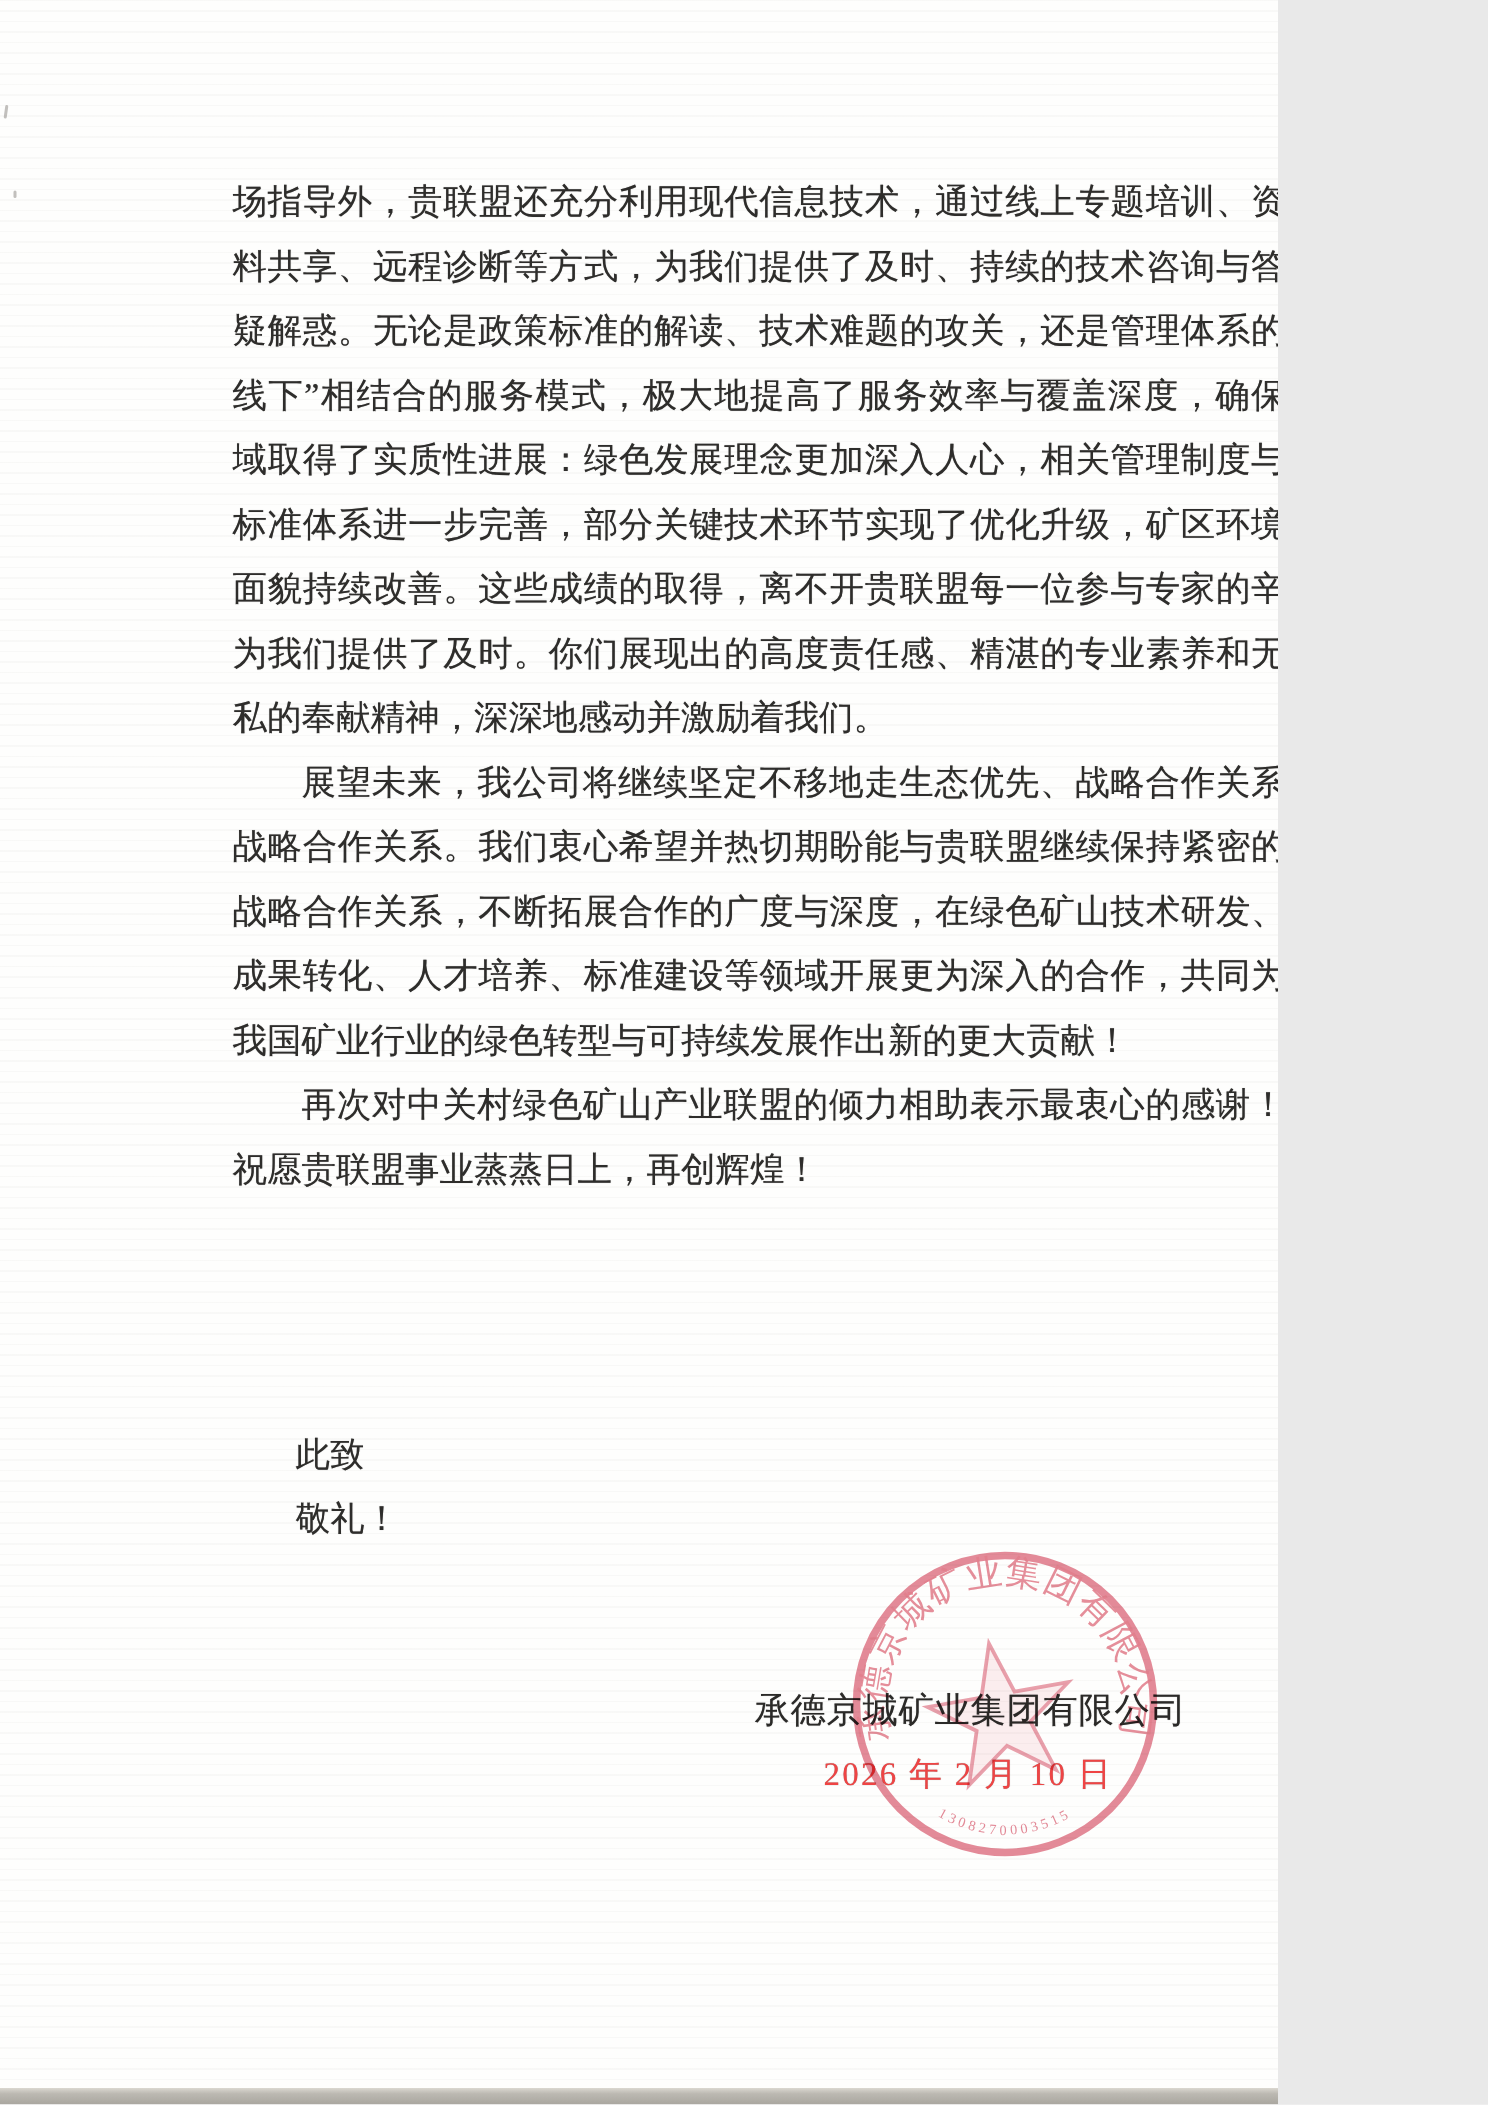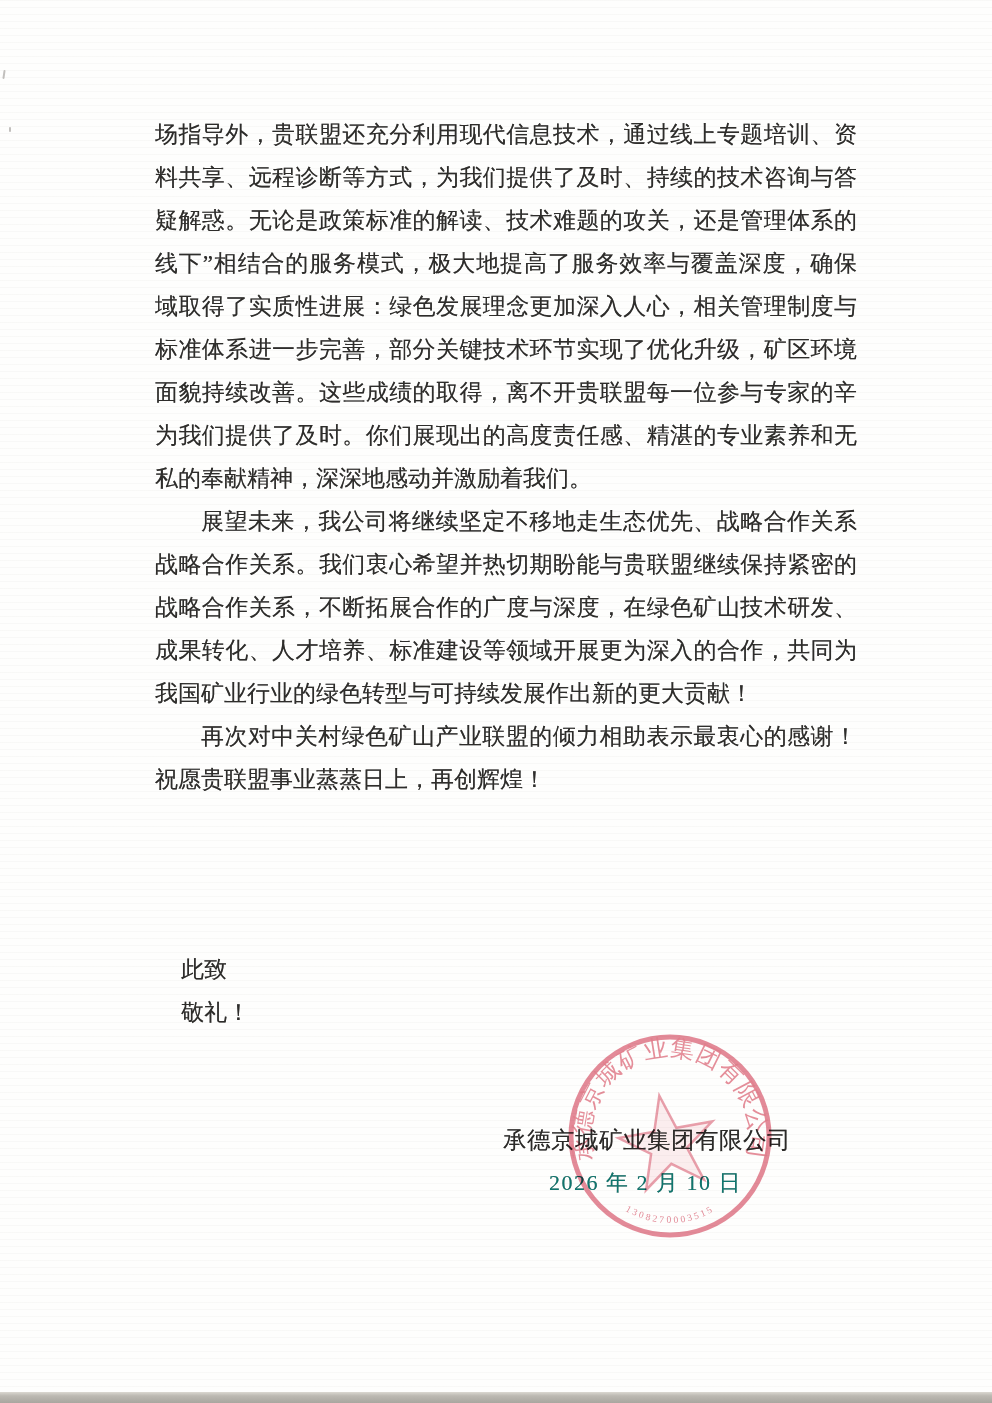--- a/index.html
+++ b/index.html
@@ -1,49 +1,49 @@
 <!DOCTYPE html>
 <html><head>
 <meta charset="utf-8">
 <style>
   html,body{margin:0;padding:0;background:#e9e9e9;}
   .page{
-    position:relative;width:992px;height:1403px;background:#fefefd;overflow:hidden;
+    position:relative;width:852px;height:1403px;background:#fefefd;overflow:hidden;
     font-family:"Liberation Serif","DejaVu Serif",serif;
   }
   .scanlines{
     position:absolute;inset:0;pointer-events:none;
     background:repeating-linear-gradient(180deg, rgba(120,120,112,0.045) 0 1px, rgba(0,0,0,0) 1px 7px);
   }
   .speck{position:absolute;background:#8f8d88;opacity:.55;border-radius:1px;}
   .speck1{left:3px;top:70px;width:2px;height:9px;transform:rotate(8deg);}
   .speck2{left:9px;top:127px;width:2px;height:5px;}
 
   .body-text{
     position:absolute;left:155px;top:113px;width:702px;
     font-size:23px;line-height:43px;color:#2e2d2b;
     text-shadow:0 0 .5px rgba(40,40,40,.55);
   }
   .line{text-align:justify;text-align-last:justify;}
   .line.last{text-align-last:left;}
   .line.indent{text-indent:46px;}
 
   .closing{
-    position:absolute;left:181px;font-size:23px;line-height:43px;color:#2e2d2b;
+    position:absolute;left:197px;font-size:23px;line-height:43px;color:#2e2d2b;
     text-shadow:0 0 .5px rgba(40,40,40,.55);
   }
   .closing-salute{top:948px;}
   .closing-regards{top:991px;}
 
   .sig-company{
     position:absolute;left:503px;top:1124px;font-size:23.5px;color:#2b2a28;
     letter-spacing:.5px;text-shadow:0 0 .5px rgba(40,40,40,.55);
   }
   .sig-date{
-    position:absolute;left:549px;top:1168px;font-size:22px;color:#0f766e;
+    position:absolute;left:549px;top:1168px;font-size:22px;color:#ef4444;
     letter-spacing:1.5px;text-shadow:0 0 .5px rgba(40,40,40,.5);
   }
 
   .seal{
     position:absolute;left:540px;top:1010px;
     mix-blend-mode:multiply;filter:blur(.35px);
   }
   .seal text{font-family:"Liberation Serif","DejaVu Serif",serif;}
 
   .bottom-edge{

